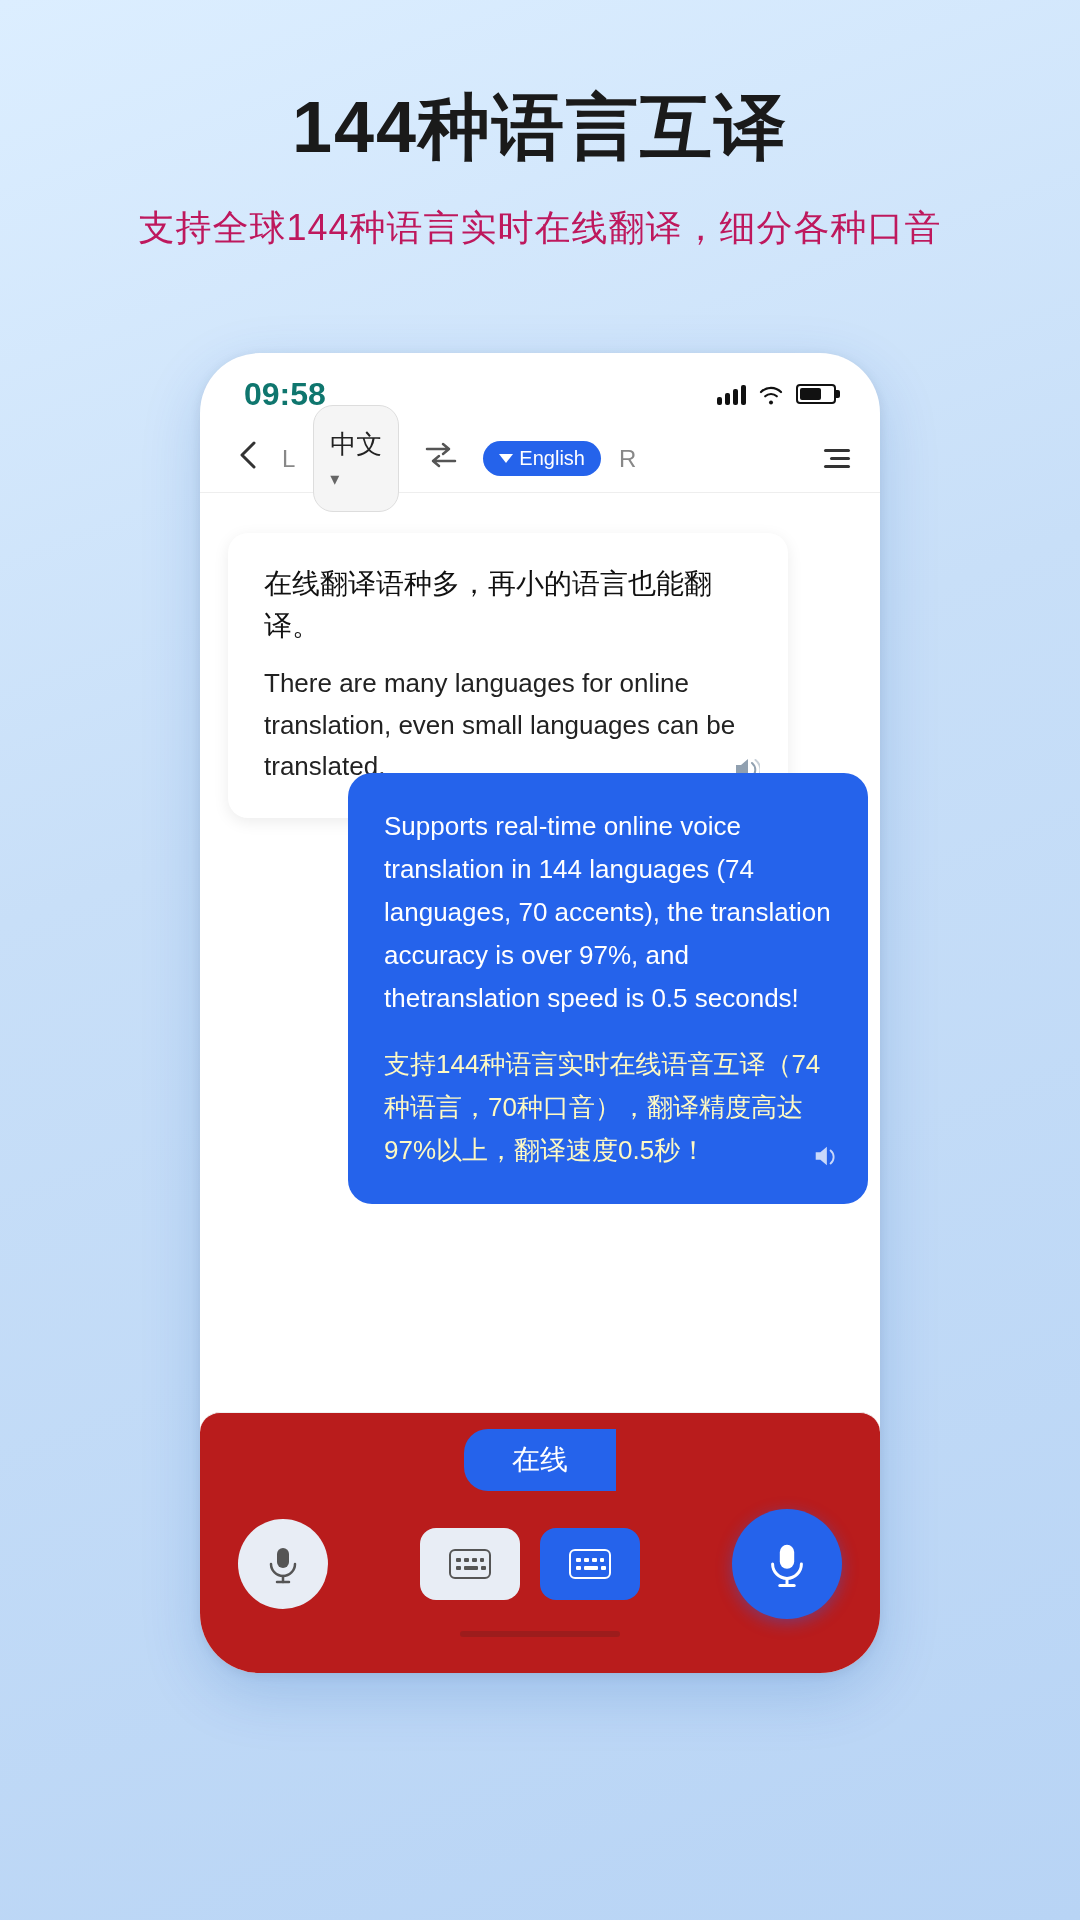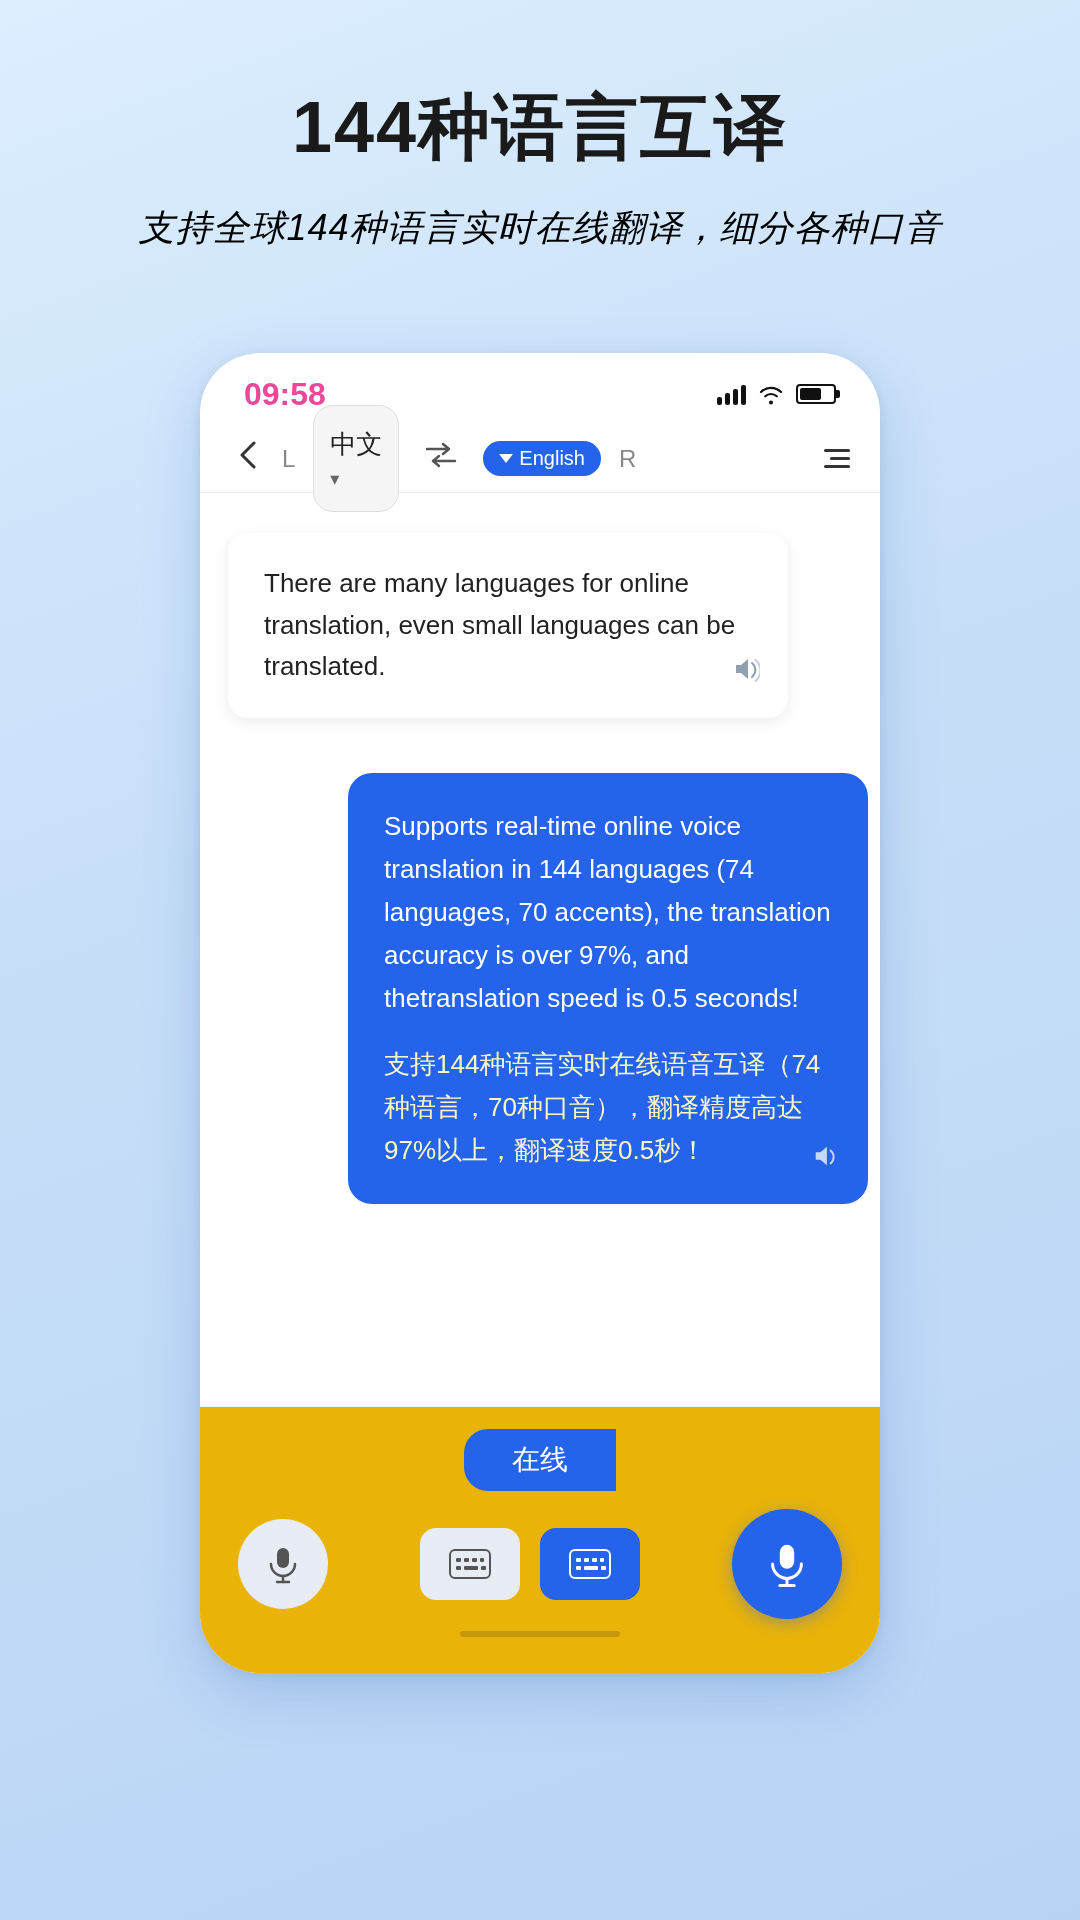--- a/index.html
+++ b/index.html
@@ -22,24 +22,23 @@
       font-size: 72px;
       font-weight: 900;
       color: #1a1a1a;
       letter-spacing: 2px;
       text-align: center;
     }
 
     .page-subtitle {
       margin-top: 28px;
       font-size: 36px;
-      color: #000000;
+      color: #be185d;
       text-align: center;
       letter-spacing: 1px;
-      font-style: italic;
     }
 
     
     .phone-wrapper {
       position: relative;
       margin-top: 60px;
       width: 760px;
       height: 1380px;
     }
 
@@ -64,21 +63,21 @@
       display: flex;
       justify-content: space-between;
       align-items: center;
       padding: 20px 44px 10px 44px;
       height: 72px;
     }
 
     .status-time {
       font-size: 32px;
       font-weight: 600;
-      color: #ec4899;
+      color: #0f766e;
     }
 
     .status-icons {
       display: flex;
       align-items: center;
       gap: 12px;
     }
 
     .signal-bars {
       display: flex;
@@ -276,23 +275,24 @@
     .bubble-right .sound-icon {
       position: absolute;
       bottom: 28px;
       right: 30px;
       font-size: 26px;
       color: rgba(255,255,255,0.75);
     }
 
     
     .bottom-bar {
-      padding: 22px 28px 36px 28px;
-      background: #eab308;
+      padding: 16px 28px 36px 28px;
+      background: #b91c1c;
       border-top: 1px solid #f0f0f0;
+      border-radius: 20px;
     }
 
     .mode-row {
       display: flex;
       align-items: center;
       justify-content: center;
       gap: 0;
       margin-bottom: 18px;
     }
 
@@ -450,20 +450,21 @@
       <div class="menu-icon">
         <span></span>
           <span></span>
           <span></span>
       </div>
     </div>
 
     <div class="chat-area">
 
       <div class="bubble-left">
+        <p class="cn-text">在线翻译语种多，再小的语言也能翻译。</p>
         <p class="en-text">There are many languages for online translation, even small languages can be translated.</p>
         <span class="sound-icon">
           <svg width="28" height="28" viewBox="0 0 28 28" fill="none">
             <path d="M4 10v8h5l7 6V4L9 10H4z" fill="#90a0b0"></path>
             <path d="M20 8c2 1.7 3.3 4.2 3.3 7s-1.3 5.3-3.3 7" stroke="#90a0b0" stroke-width="2" stroke-linecap="round" fill="none"></path>
             <path d="M23.5 5c3 2.6 5 6.4 5 10.5s-2 7.9-5 10.5" stroke="#90a0b0" stroke-width="2" stroke-linecap="round" fill="none" opacity="0.5"></path>
           </svg>
         </span>
       </div>
 

